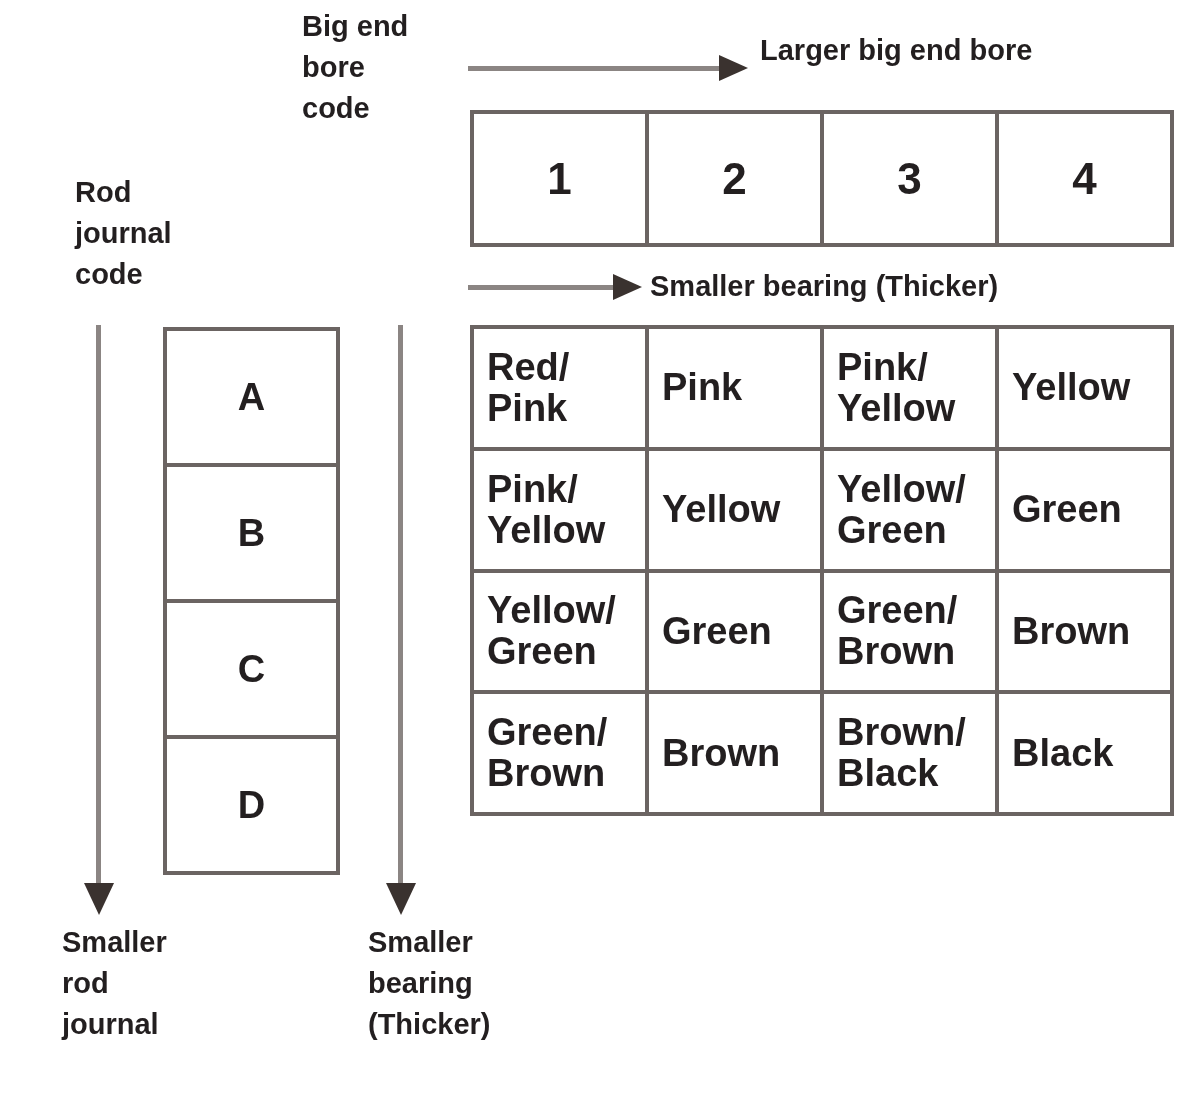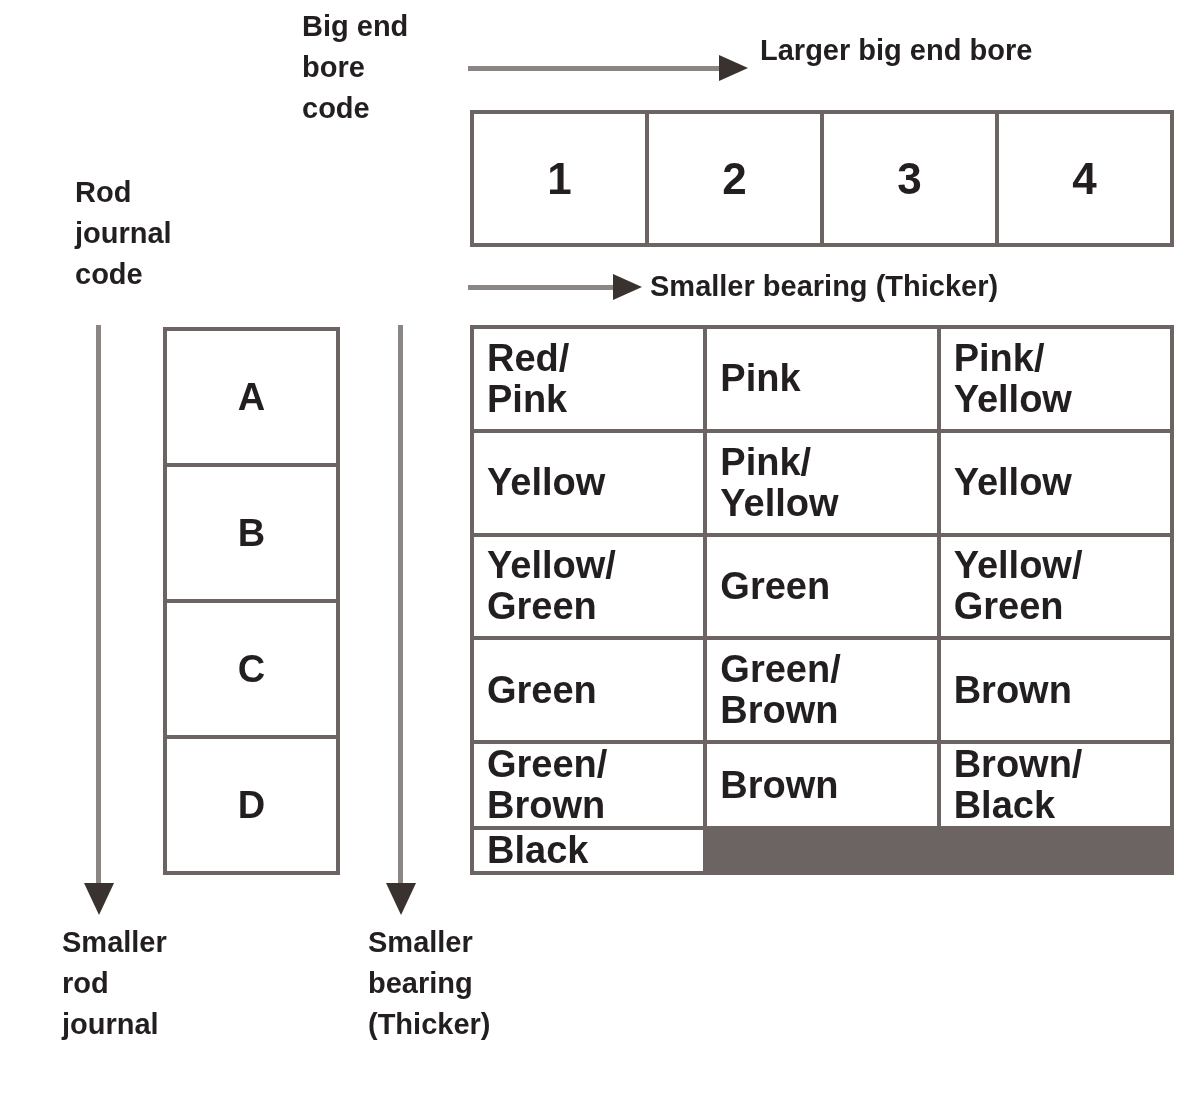--- a/index.html
+++ b/index.html
@@ -51,22 +51,22 @@
     left:470px; top:110px; width:704px; height:137px;
     grid-template-columns:repeat(4, 1fr);
     font-size:44px;
   }
   #journal-col {
     left:163px; top:327px; width:177px; height:548px;
     grid-template-rows:repeat(4, 1fr);
     font-size:38px;
   }
   #matrix {
-    left:470px; top:325px; width:704px; height:550px;
-    grid-template-columns:repeat(3, 1fr);
+    left:470px; top:325px; width:704px; height:491px;
+    grid-template-columns:repeat(4, 1fr);
     grid-template-rows:repeat(4, 1fr);
     font-size:38px;
   }
   #matrix > div {
     padding-left:13px;
     line-height:41px;
     white-space:pre-line;
     text-align:left;
   }
 

